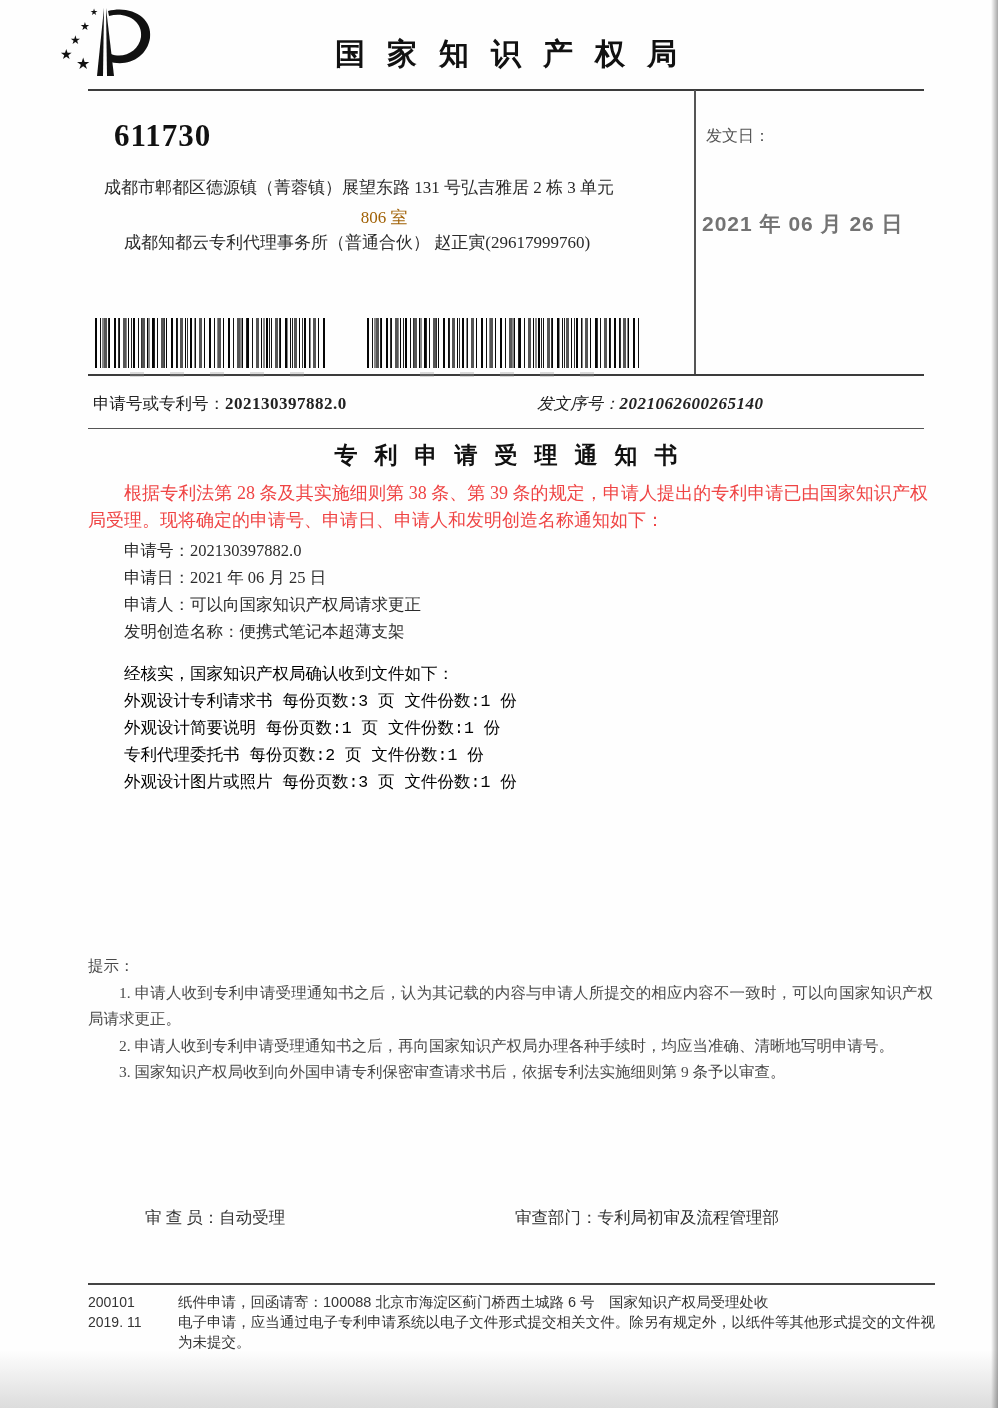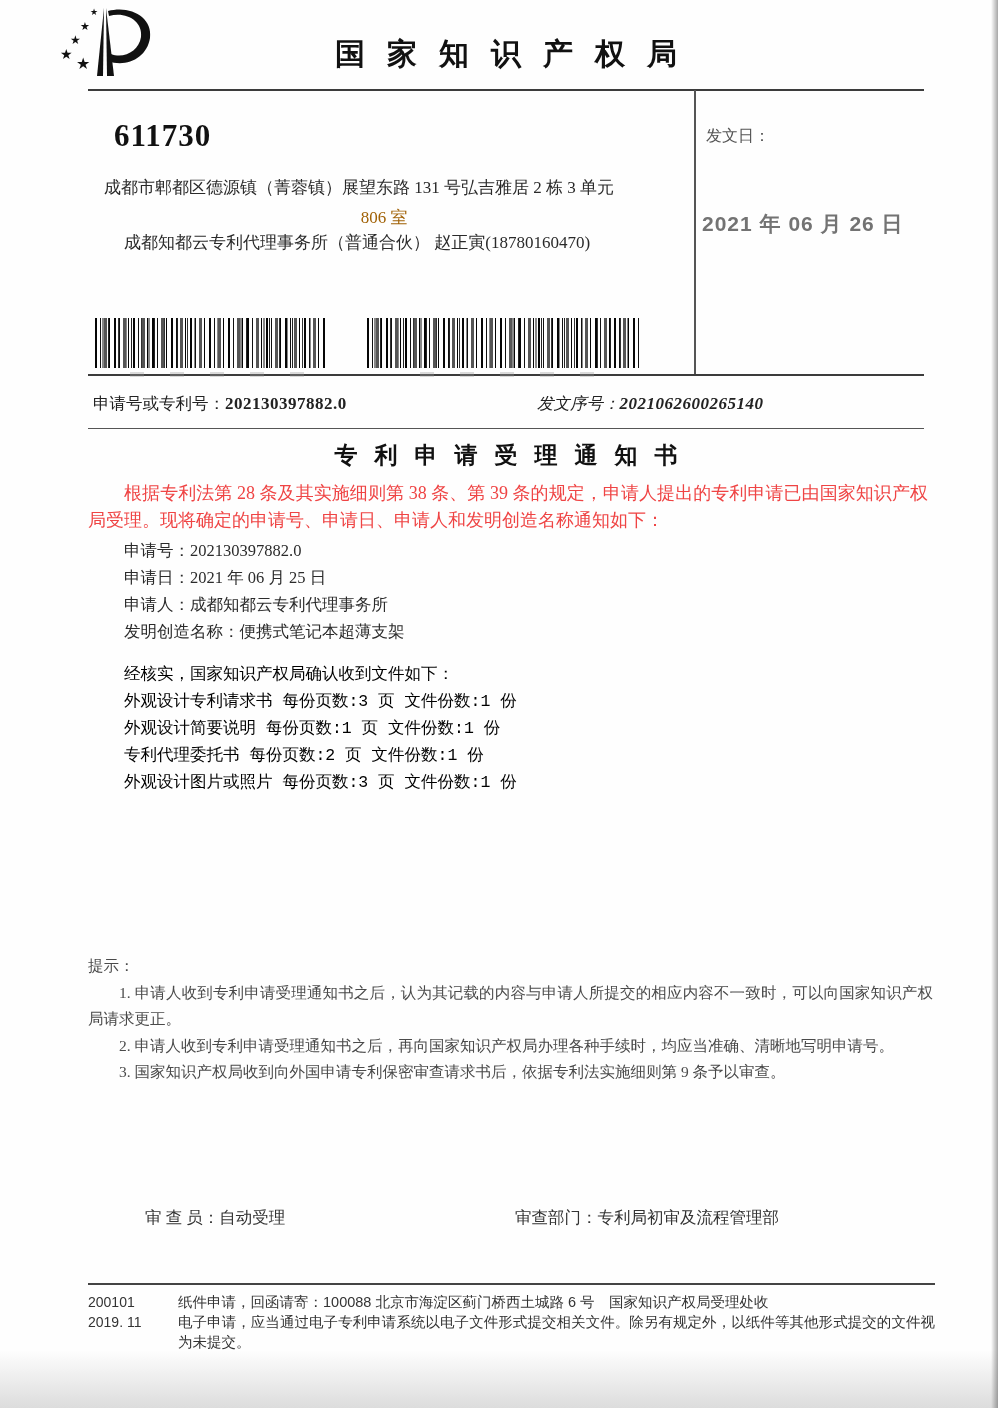--- a/index.html
+++ b/index.html
@@ -126,21 +126,21 @@
 
   <div class="agency-title">国家知识产权局</div>
 
   <div class="rule hr-header"></div>
   <div class="rule vline-datebox"></div>
   <div class="rule hr-mid"></div>
 
   <div class="doc-code">611730</div>
   <div class="addr1">成都市郫都区德源镇（菁蓉镇）展望东路 131 号弘吉雅居 2 栋 3 单元</div>
   <div class="addr2">806 室</div>
-  <div class="addr3">成都知都云专利代理事务所（普通合伙）  赵正寅(18780160470)</div>
+  <div class="addr3">成都知都云专利代理事务所（普通合伙）  赵正寅(29617999760)</div>
 
   <div class="date-label">发文日：</div>
   <div class="date-value">2021 年 06 月 26 日</div>
 
   <div class="barcode barcode-1"></div>
   <div class="barcode barcode-2"></div>
   <div class="barcode-sub barcode-sub-1"></div>
   <div class="barcode-sub barcode-sub-2"></div>
 
   <div class="ref-row">
@@ -148,21 +148,21 @@
     <span class="ref-serial"><span>发文序号：</span><b>2021062600265140</b></span>
   </div>
   <div class="rule hr-ref"></div>
 
   <div class="notice-title">专利申请受理通知书</div>
   <div class="intro">根据专利法第 28 条及其实施细则第 38 条、第 39 条的规定，申请人提出的专利申请已由国家知识产权局受理。现将确定的申请号、申请日、申请人和发明创造名称通知如下：</div>
 
   <div class="fields">
     <div><span>申请号：</span><span>202130397882.0</span></div>
     <div><span>申请日：</span><span>2021 年 06 月 25 日</span></div>
-    <div><span>申请人：</span><span>成都知都云专利代理事务所</span></div>
+    <div><span>申请人：</span><span>可以向国家知识产权局请求更正</span></div>
     <div><span>发明创造名称：</span><span>便携式笔记本超薄支架</span></div>
   </div>
 
   <div class="received">
     <div>经核实，国家知识产权局确认收到文件如下：</div>
     <div>外观设计专利请求书 每份页数:3 页  文件份数:1 份</div>
     <div>外观设计简要说明 每份页数:1 页  文件份数:1 份</div>
     <div>专利代理委托书 每份页数:2 页  文件份数:1 份</div>
     <div>外观设计图片或照片 每份页数:3 页  文件份数:1 份</div>
   </div>

